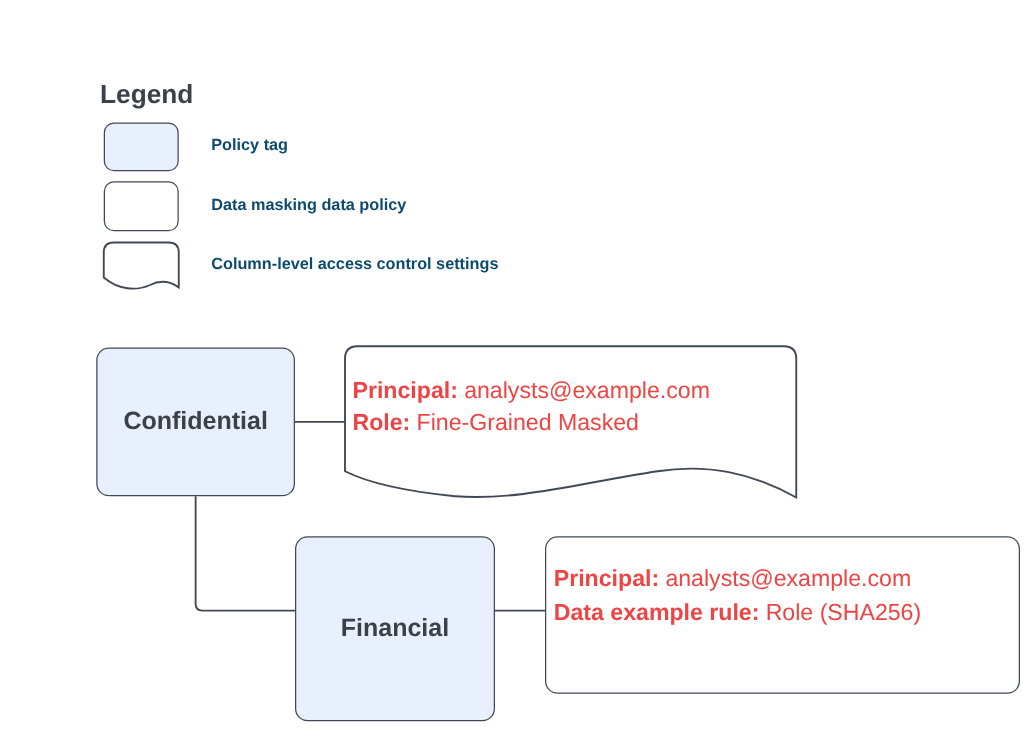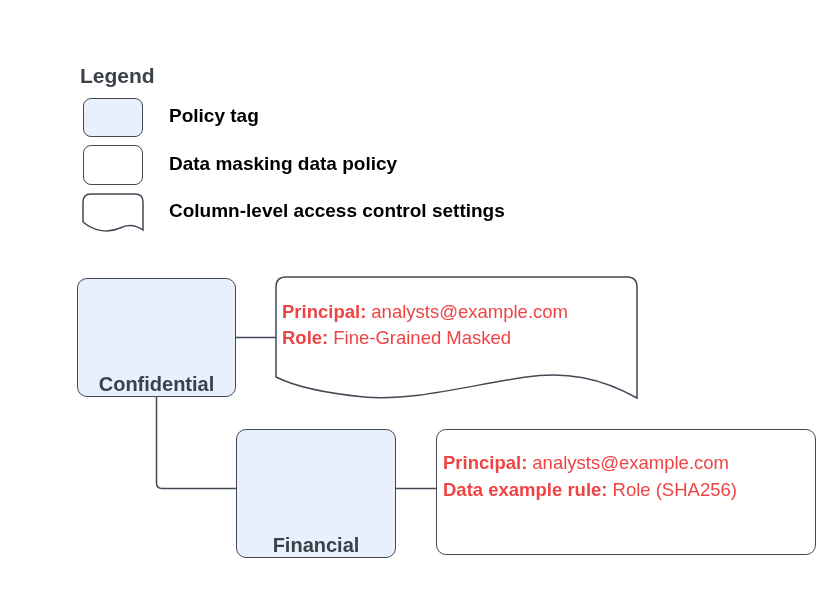--- a/index.html
+++ b/index.html
@@ -35,44 +35,44 @@
     border: 1.5px solid #424954;
     border-radius: 8px;
     background: #ffffff;
   }
   .legend-swatch.blue { background: #e8f0fe; }
   .swatch-1 { left: 47px; top: 98px;  width: 60px; height: 39px; }
   .swatch-2 { left: 47px; top: 145px; width: 60px; height: 40px; }
   .legend-label {
     position: absolute;
     left: 133px;
-    font-size: 19px;
+    font-size: 13px;
     font-weight: bold;
     line-height: 24px;
     white-space: nowrap;
-    color: #000000;
+    color: #0c4a6e;
   }
   .legend-label.l1 { top: 104px; }
   .legend-label.l2 { top: 152px; }
   .legend-label.l3 { top: 199px; }
   .node {
     position: absolute;
     box-sizing: border-box;
     border: 1.5px solid #424954;
     border-radius: 10px;
     background: #e8f0fe;
     display: flex;
-    align-items: flex-end;
+    align-items: center;
     justify-content: center;
     font-size: 20px;
     font-weight: bold;
     color: #3b4149;
   }
   .node-confidential { left: 41px;  top: 278px; width: 159px; height: 119px; }
-  .node-financial    { left: 200px; top: 429px; width: 160px; height: 129px; }
+  .node-financial    { left: 200px; top: 429px; width: 160px; height: 148px; }
   .policy-box {
     position: absolute;
     left: 400px; top: 429px;
     width: 380px; height: 126px;
     box-sizing: border-box;
     border: 1.5px solid #424954;
     border-radius: 10px;
     background: #ffffff;
     padding: 19px 6px 0 6px;
   }

